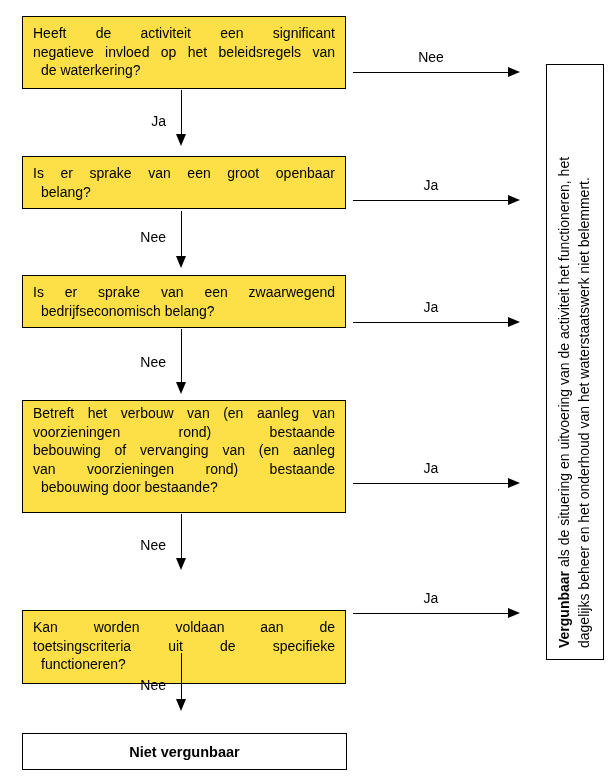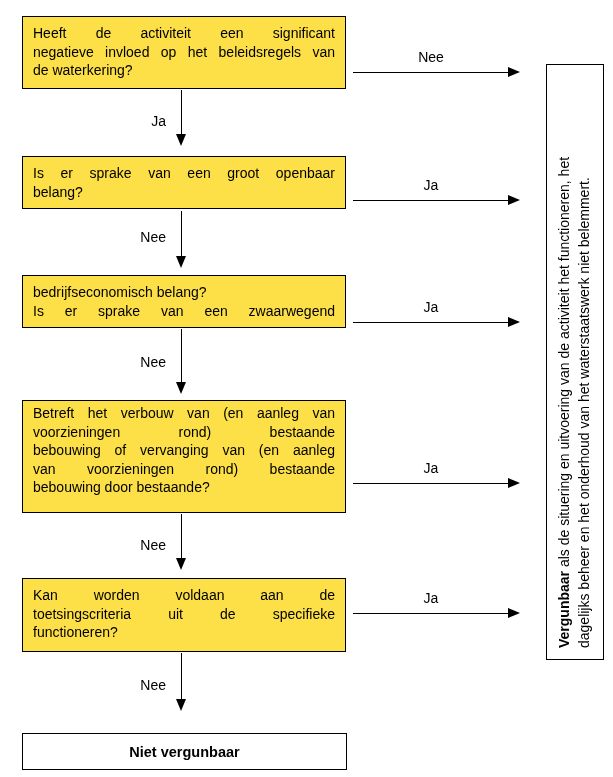--- a/index.html
+++ b/index.html
@@ -27,20 +27,21 @@
     font-size: 14px;
     line-height: 18.5px;
   }
   .qbox .line {
     text-align: justify;
     text-align-last: justify;
     white-space: nowrap;
   }
   .qbox .line.last {
     text-align-last: left;
+    margin-left: 8px;
   }
   .outcome {
     position: absolute;
     left: 22px;
     width: 325px;
     box-sizing: border-box;
     border: 1.5px solid #000000;
     background: #ffffff;
     display: flex;
     align-items: center;
@@ -128,31 +129,31 @@
   <div class="qbox" style="top:16px;height:73px">
       <div class="line">Heeft de activiteit een significant</div>
       <div class="line">negatieve invloed op het beleidsregels van</div>
       <div class="line last">de waterkering?</div>
     </div>
   <div class="qbox" style="top:156px;height:53px">
       <div class="line">Is er sprake van een groot openbaar</div>
       <div class="line last">belang?</div>
     </div>
   <div class="qbox" style="top:275px;height:53px">
+      <div class="line">Is er sprake van een zwaarwegend</div>
       <div class="line last">bedrijfseconomisch belang?</div>
-      <div class="line">Is er sprake van een zwaarwegend</div>
     </div>
   <div class="qbox" style="top:400px;height:113px;padding-top:3px">
       <div class="line">Betreft het verbouw van (en aanleg van</div>
       <div class="line">voorzieningen rond) bestaande</div>
       <div class="line">bebouwing of vervanging van (en aanleg</div>
       <div class="line">van voorzieningen rond) bestaande</div>
       <div class="line last">bebouwing door bestaande?</div>
     </div>
-  <div class="qbox" style="top:578px;height:74px">
+  <div class="qbox" style="top:610px;height:74px">
       <div class="line">Kan worden voldaan aan de</div>
       <div class="line">toetsingscriteria uit de specifieke</div>
       <div class="line last">functioneren?</div>
     </div>
 
   <div class="outcome" style="top:733px;height:37px">
     <span>Niet vergunbaar</span>
   </div>
 
   <div class="vstem" style="top:90px;height:44px"></div>

